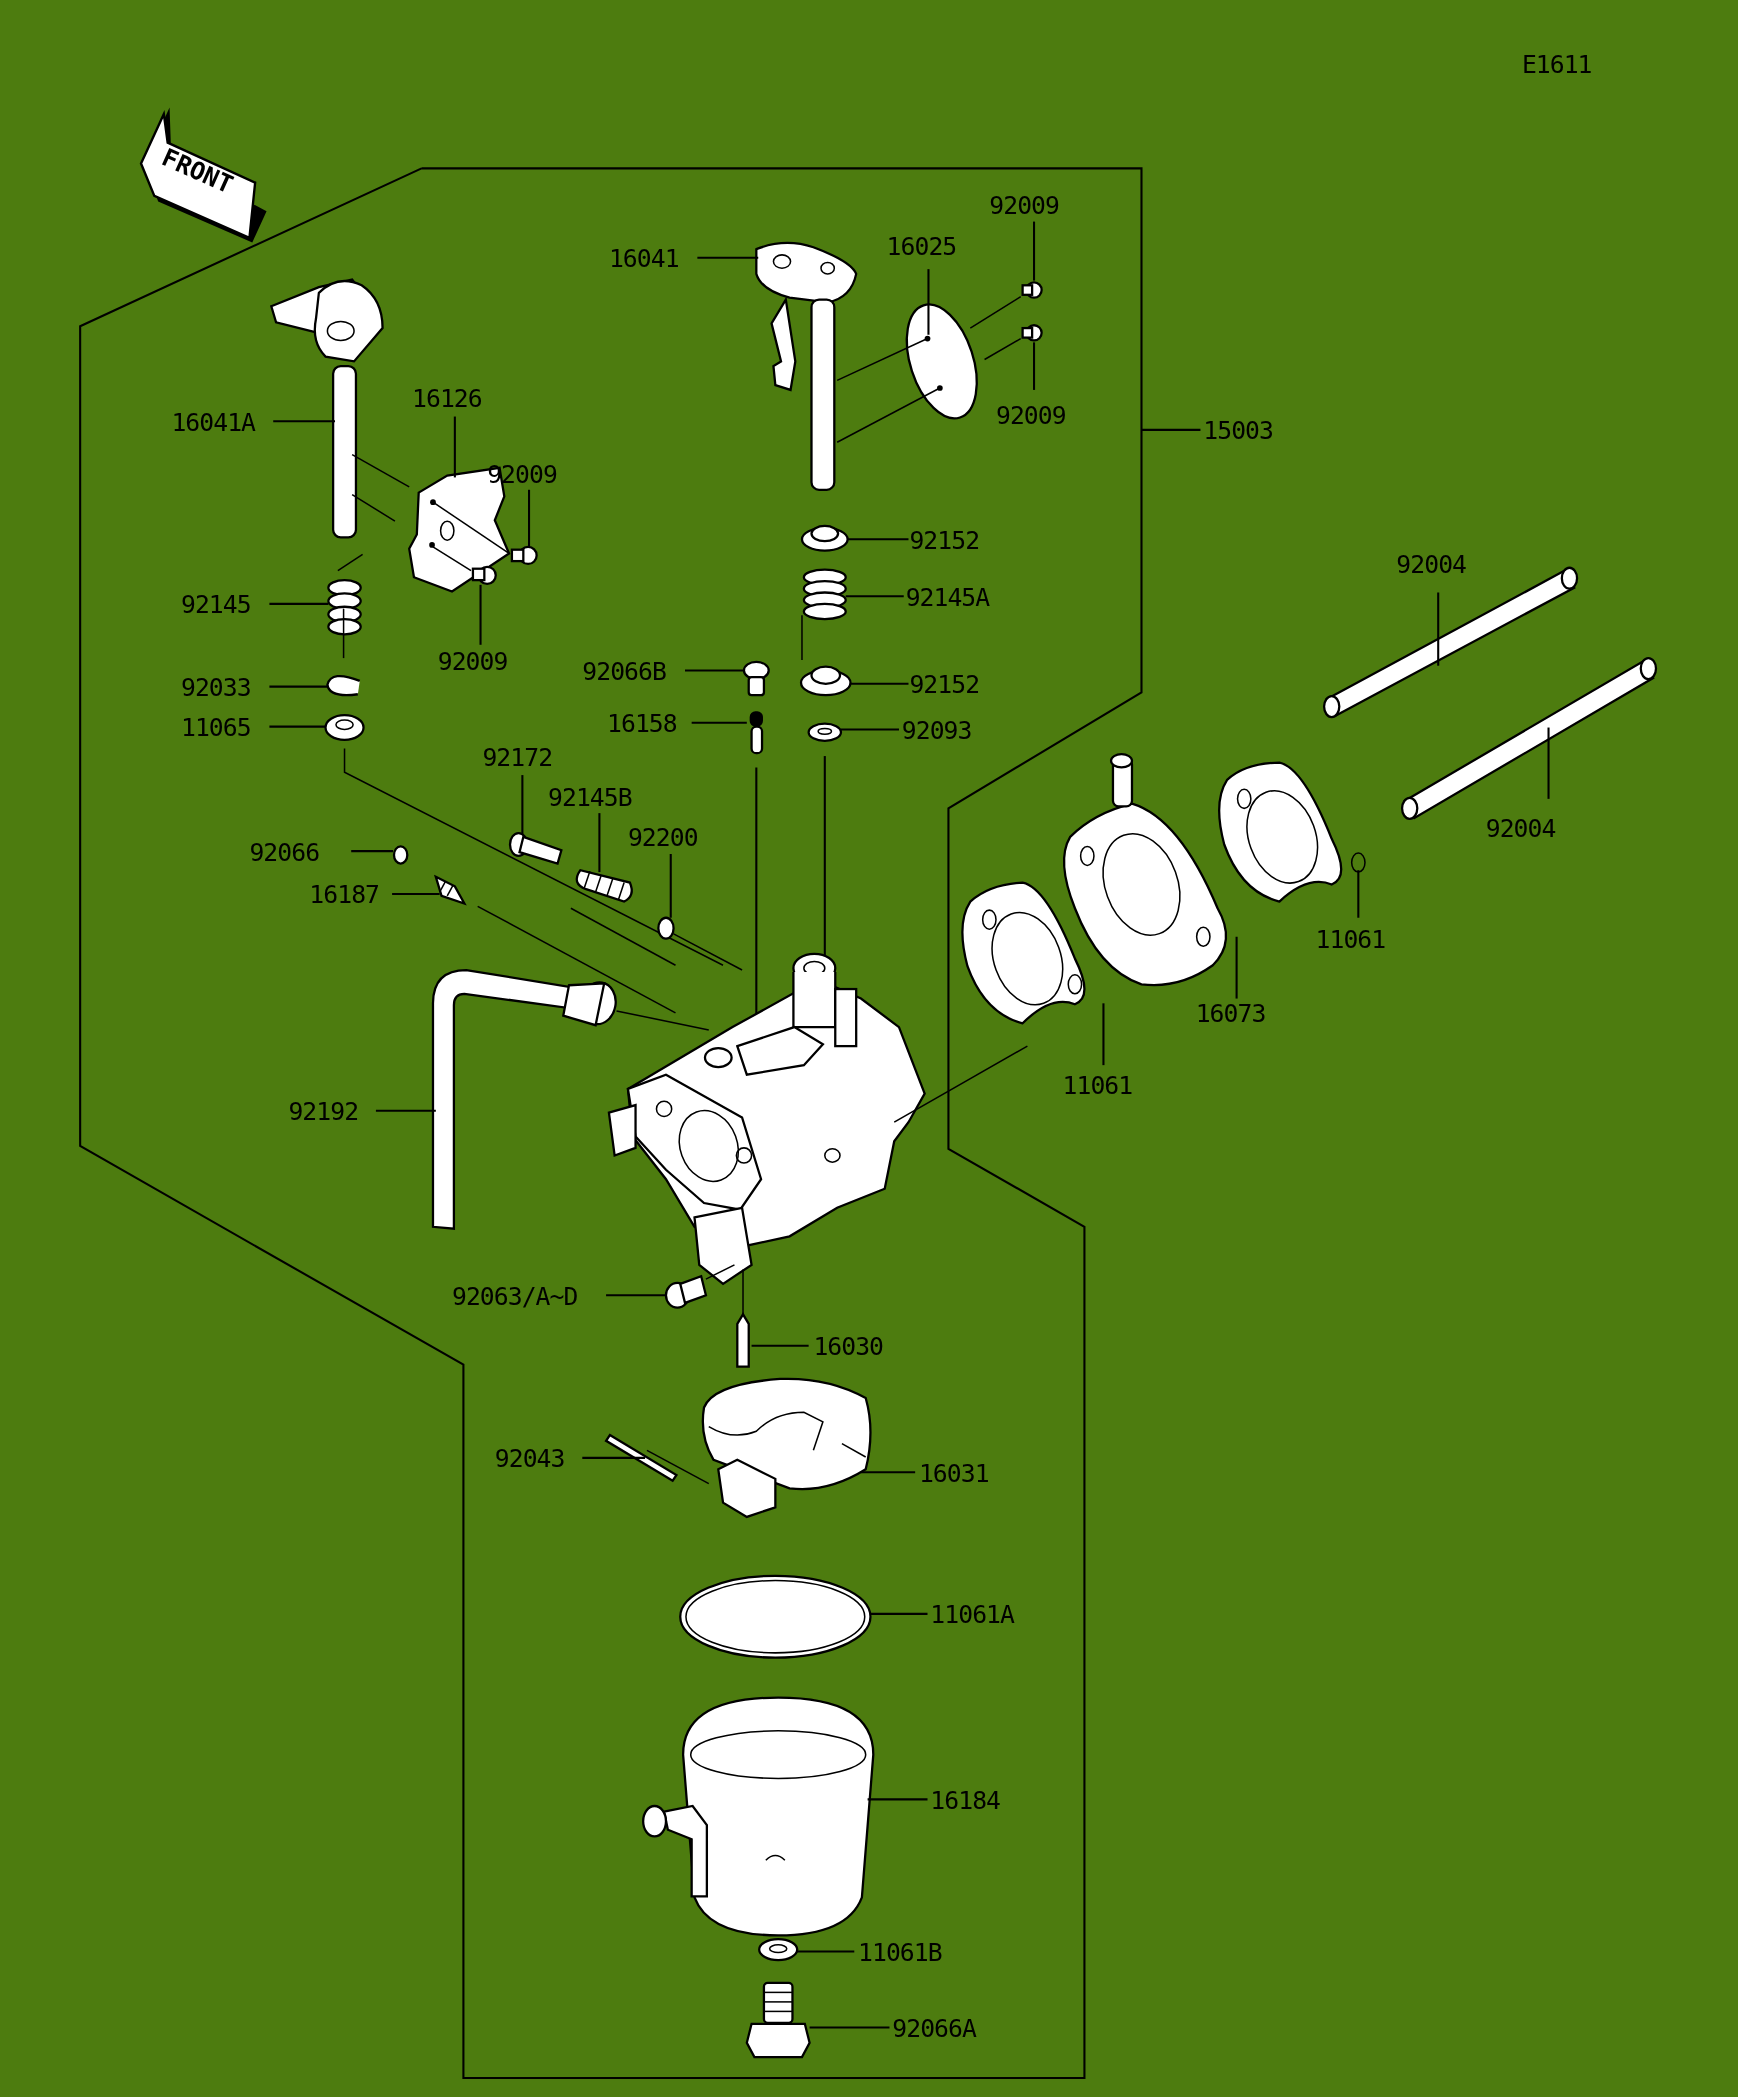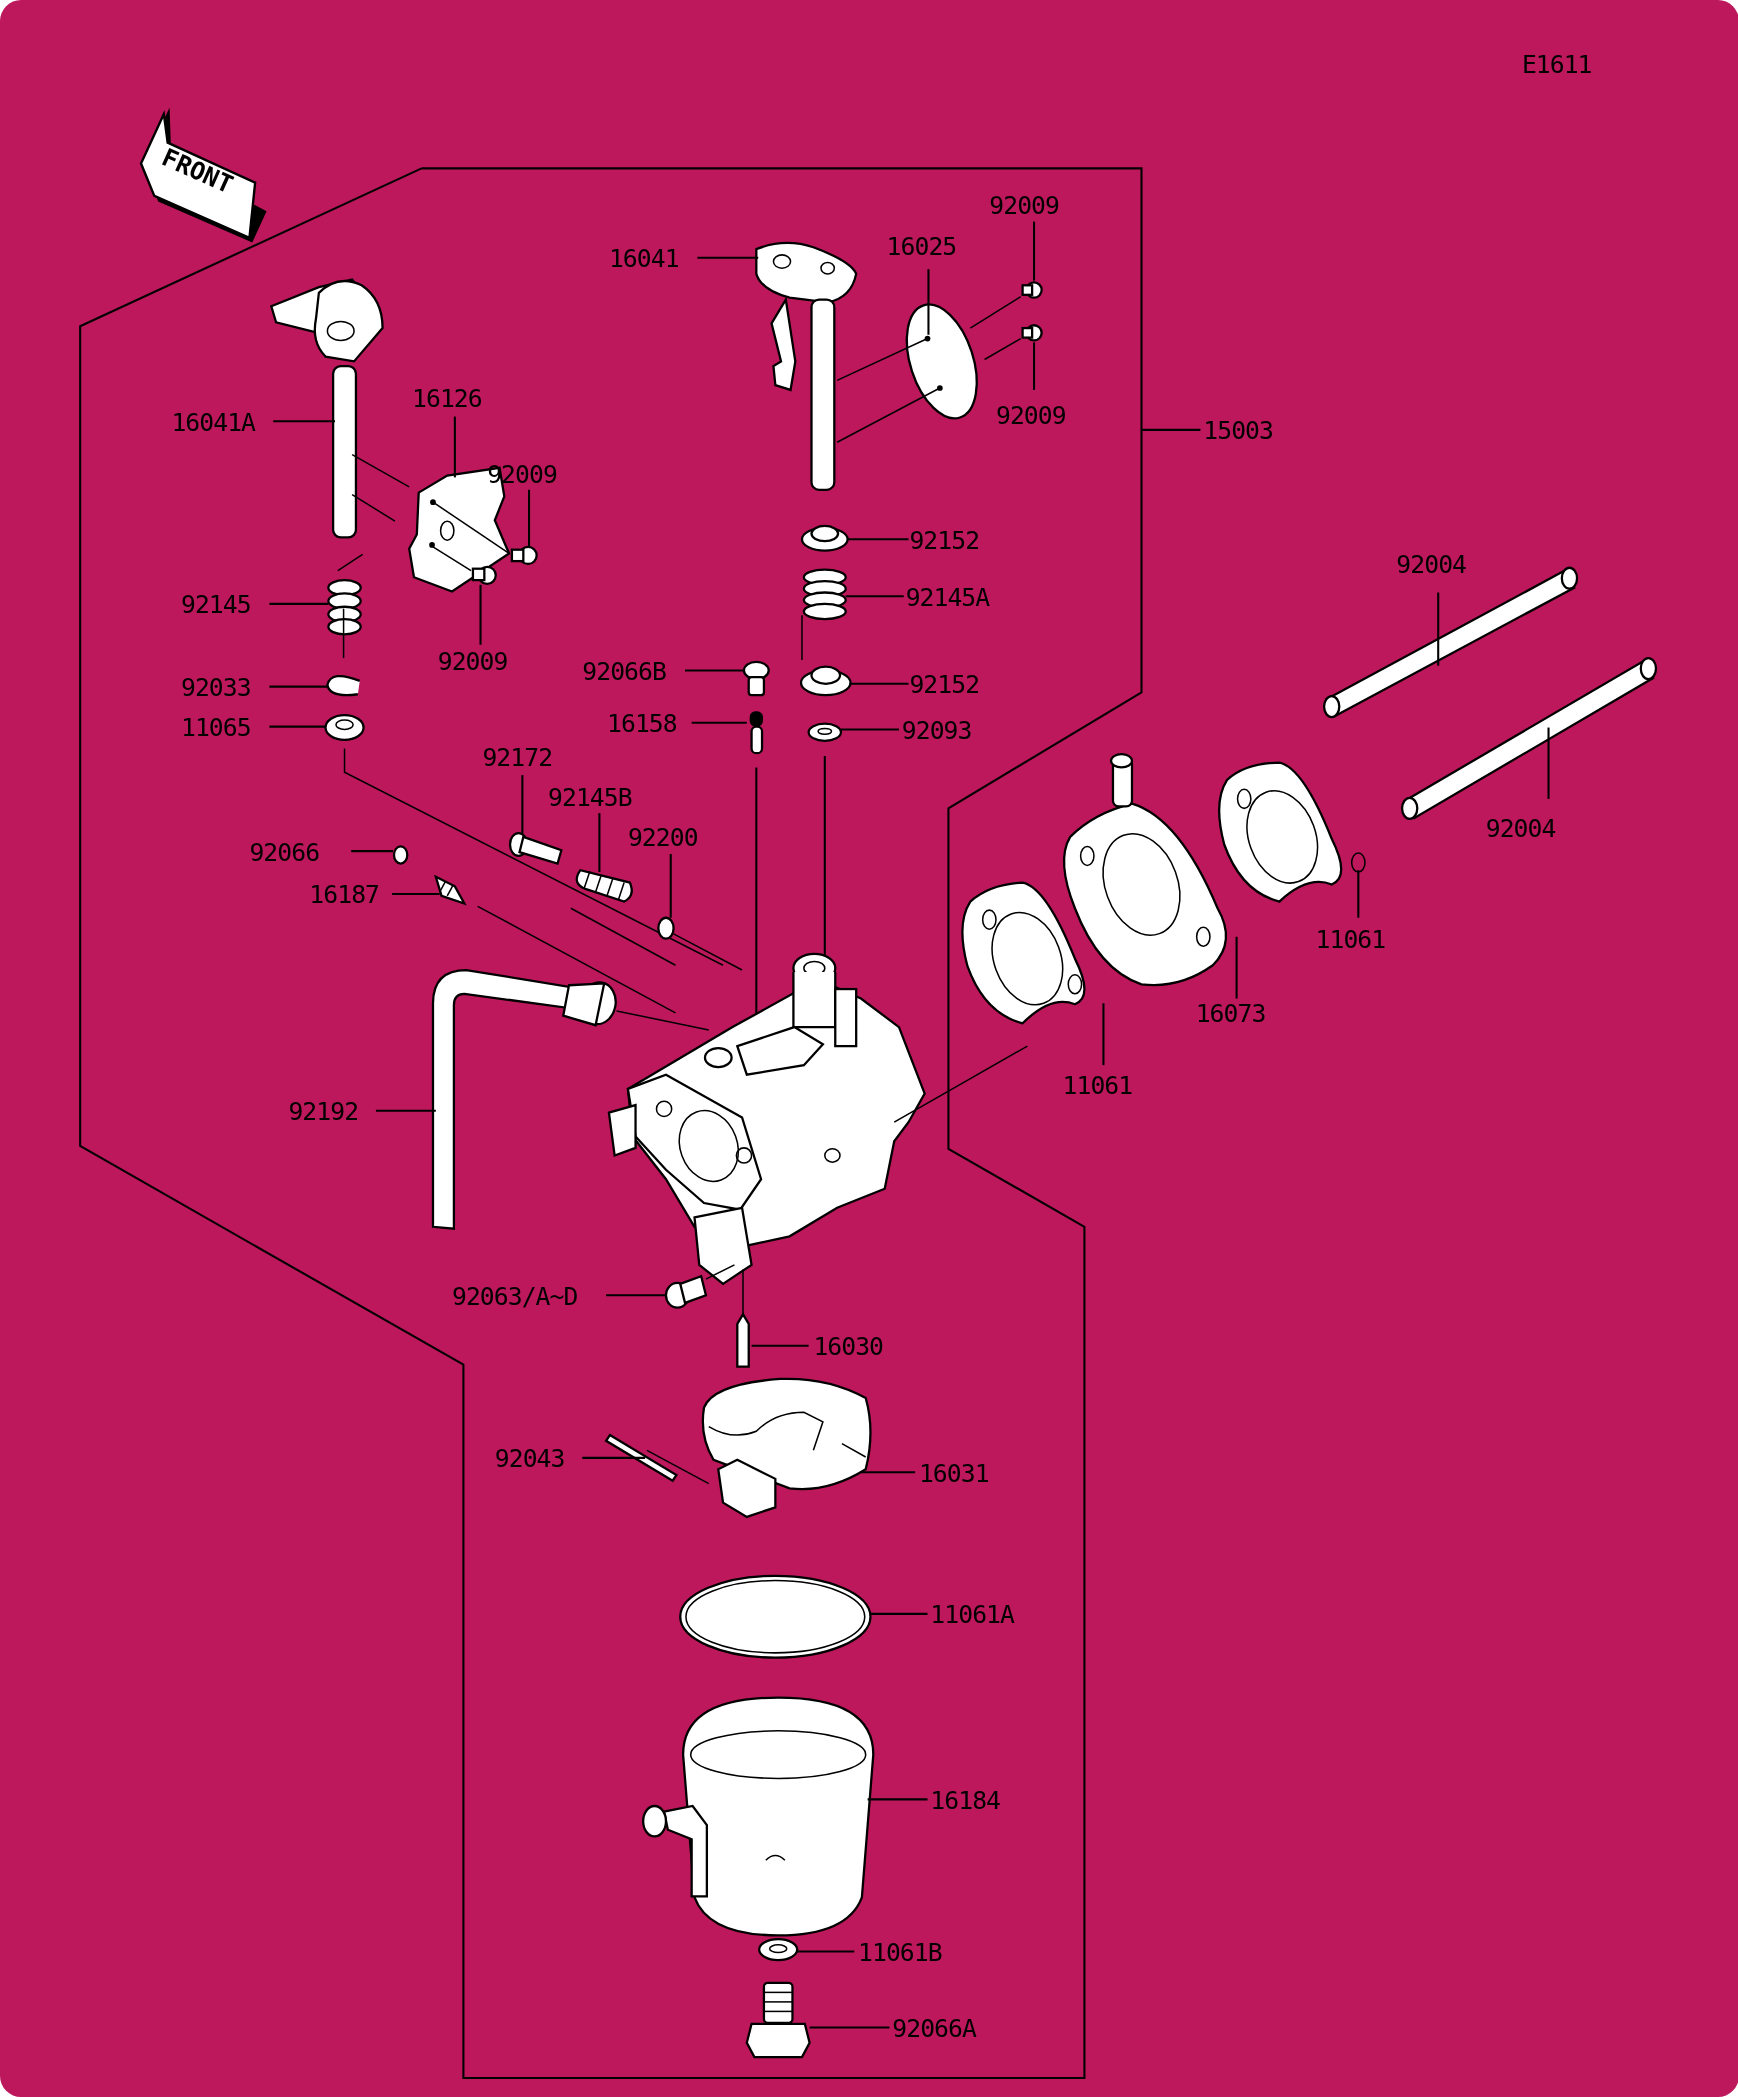--- a/index.html
+++ b/index.html
@@ -1,16 +1,16 @@
 <!DOCTYPE html>
 <html style="font-size:15px"><head>
 <meta charset="utf-8">
 <style>
   html,body{margin:0;padding:0;background:#fff;}
-  #canvas{position:relative;width:1739px;height:2097px;background:#be185d;overflow:hidden;border-radius:21px;}
+  #canvas{position:relative;width:1739px;height:2097px;background:#4d7c0f;overflow:hidden;}
   svg{position:absolute;left:0;top:0;}
   .lbl{font-family:"DejaVu Sans Mono","Liberation Mono",monospace;font-size:26px;fill:#000;letter-spacing:-1px;}
   .ln{stroke:#000;stroke-width:2.2;fill:none;}
   .pt{stroke:#000;stroke-width:2.4;fill:#fff;}
   .thin{stroke:#000;stroke-width:1.6;fill:none;}
 </style>
 </head>
 <body>
 
 <div id="canvas">

